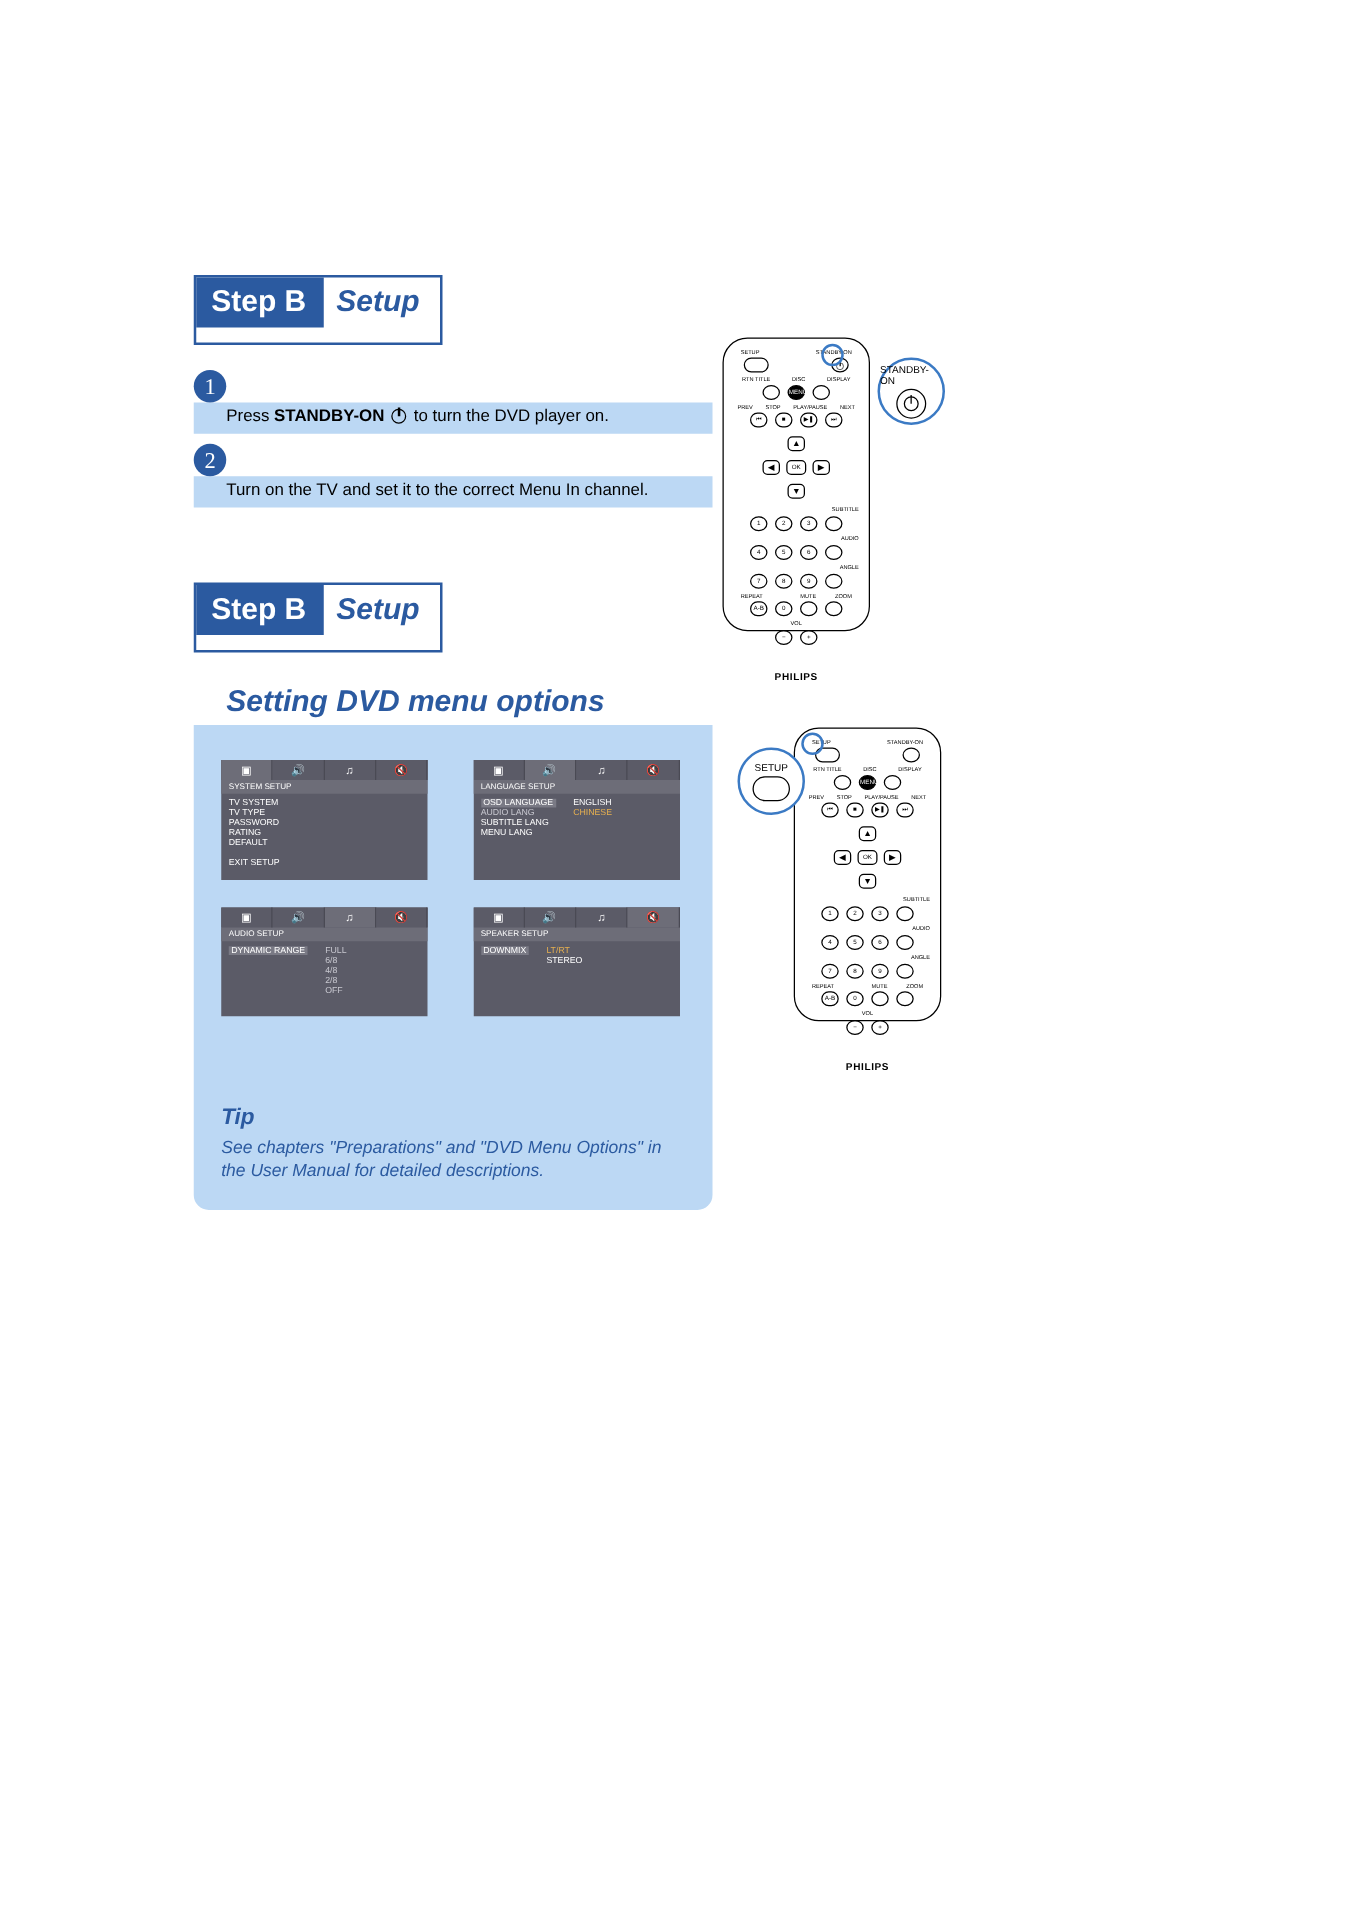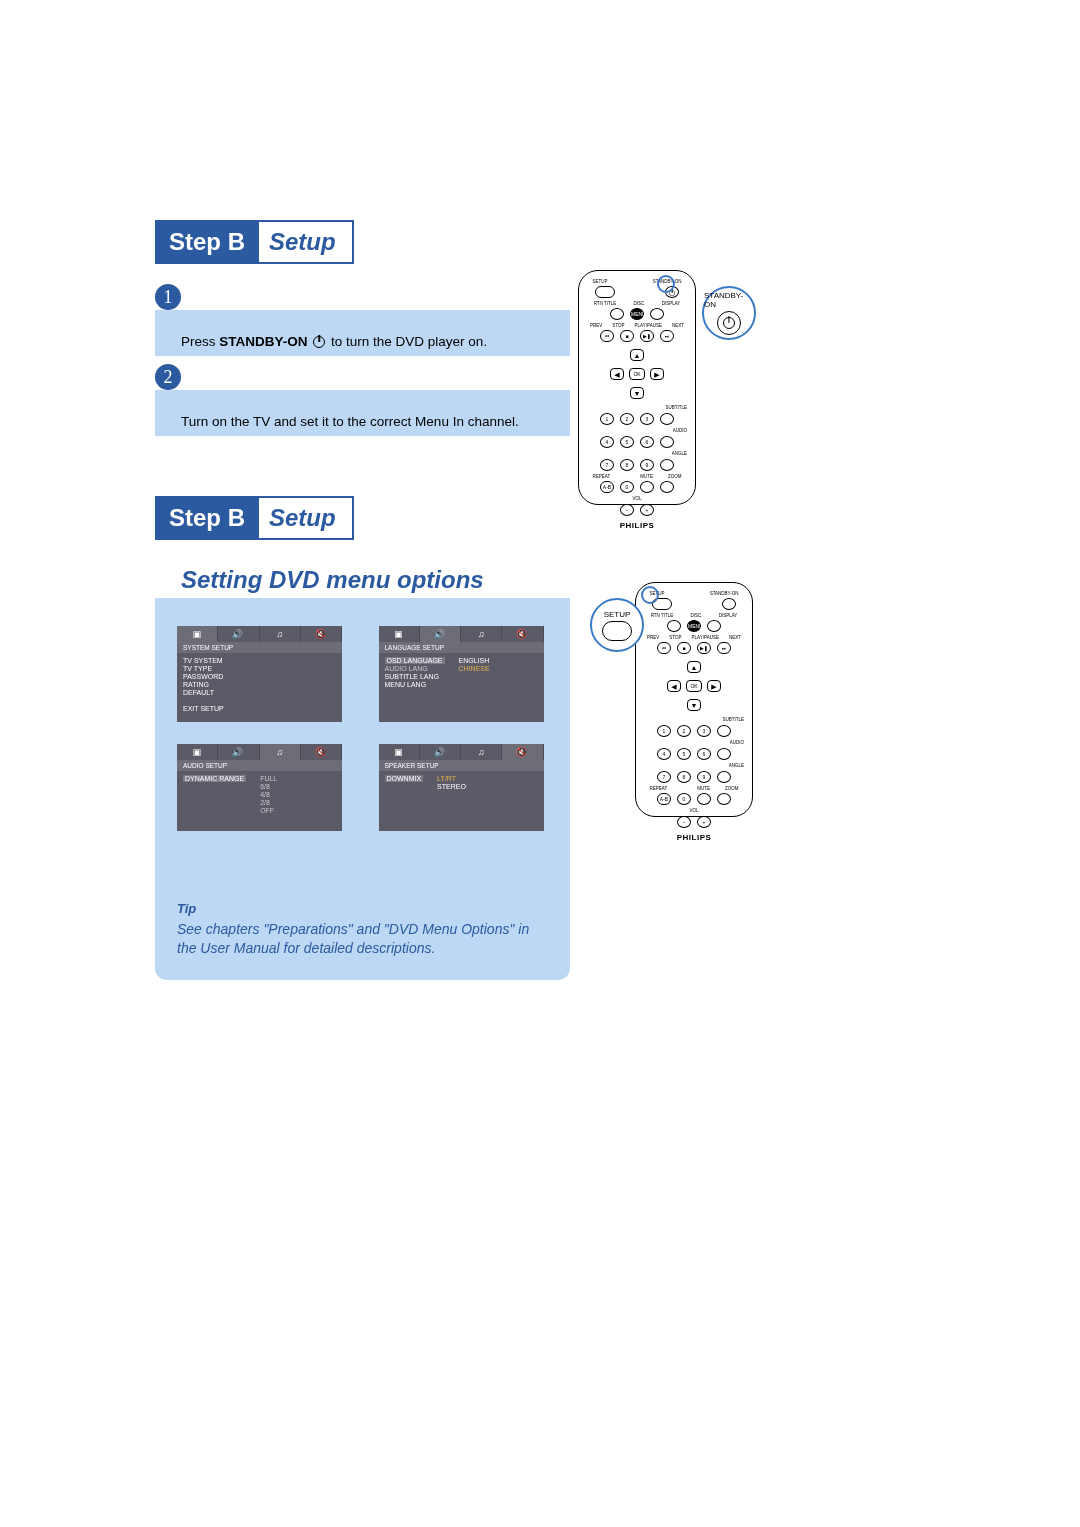--- a/index.html
+++ b/index.html
@@ -11,21 +11,21 @@
     color: #000;
     position: relative;
   }
   .page { padding: 220px 150px 0 155px; }
 
   
   .step-banner {
     display: inline-flex;
     align-items: flex-start;
     border: 2px solid #2b5aa0;
-    height: 44px;
+    height: 56px;
     margin-bottom: 18px;
   }
   .step-banner .left {
     background: #2b5aa0;
     color: #fff;
     font-weight: 600;
     font-size: 24px;
     padding: 6px 14px 6px 12px;
     display: flex;
     align-items: center;
@@ -57,21 +57,21 @@
     font-size: 18px;
     display: inline-flex;
     align-items: center;
     justify-content: center;
     margin-right: 8px;
   }
   .num-row { display:flex; align-items:center; margin: 2px 0 2px 0;}
   .instr-bar {
     background: #bcd8f4;
     font-size: 13.5px;
-    padding: 24px 12px 7px 26px;
+    padding: 3px 12px 7px 26px;
     margin: -2px 0 8px 0;
     width: 415px;
   }
   .instr-bar b { font-weight: 700; }
   .power-icon {
     display:inline-block;
     width:12px;height:12px;
     border:1.4px solid #000;
     border-radius:50%;
     position:relative;
@@ -103,21 +103,21 @@
   .rbtn.oval{width:20px;}
   .row{display:flex;justify-content:center;gap:4px;margin:2px 0;}
   .row.labels{font-size:4.5px;justify-content:space-around;margin-bottom:-1px;}
   .dpad{position:relative;width:60px;height:50px;margin:6px auto;}
   .dpad .arrow{position:absolute;border:1px solid #000;border-radius:4px;width:14px;height:12px;font-size:7px;text-align:center;line-height:11px;}
   .dpad .up{top:0;left:23px;}
   .dpad .down{bottom:0;left:23px;}
   .dpad .left{top:19px;left:3px;}
   .dpad .right{top:19px;right:3px;}
   .dpad .ok{top:19px;left:22px;width:16px;font-size:5px;}
-  .brand{text-align:center;font-weight:700;font-size:8px;letter-spacing:0.5px;margin-top:4px;}
+  .brand{text-align:center;font-weight:700;font-size:8px;letter-spacing:0.5px;margin-top:20px;}
 
   .callout {
     position:absolute;
     border:2px solid #3b7ac4;
     border-radius:50%;
     background:#fff;
     display:flex;flex-direction:column;align-items:center;justify-content:center;
     font-size:8px;
   }
   .callout-1{ top:286px; left:702px; width:54px;height:54px; }
@@ -155,21 +155,21 @@
   .osd .tab{flex:1;height:16px;border-right:1px solid #4a4a54;display:flex;align-items:center;justify-content:center;font-size:9px;}
   .osd .tab.active{background:#6d6d78;}
   .osd .hdr{background:#6d6d78;padding:2px 6px;font-size:6.5px;color:#fff;}
   .osd .body{padding:4px 6px 10px 6px;min-height:60px;display:flex;gap:14px;}
   .osd .col{display:flex;flex-direction:column;gap:1px;}
   .osd .hl{background:#7a7a85;display:inline-block;padding:0 2px;}
   .osd .muted{color:#c8c8d0;}
   .osd .accent{color:#e6b050;}
 
   .tip-title{
-    color:#2b5aa0;font-style:italic;font-weight:600;font-size:13px;margin-bottom:4px;
+    color:#2b5aa0;font-style:italic;font-weight:600;font-size:18px;margin-bottom:4px;
   }
   .tip-body{
     color:#2b5aa0;font-style:italic;font-size:14px;line-height:1.35;
   }
 </style>
 </head>
 <body>
 
 <div class="page">
 

